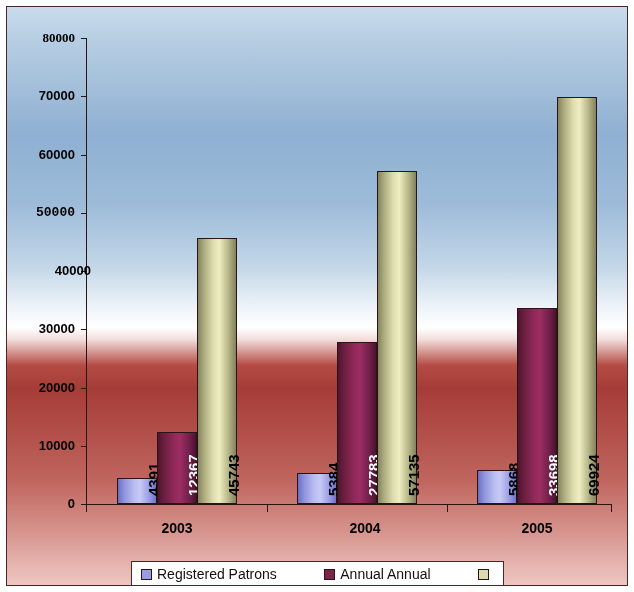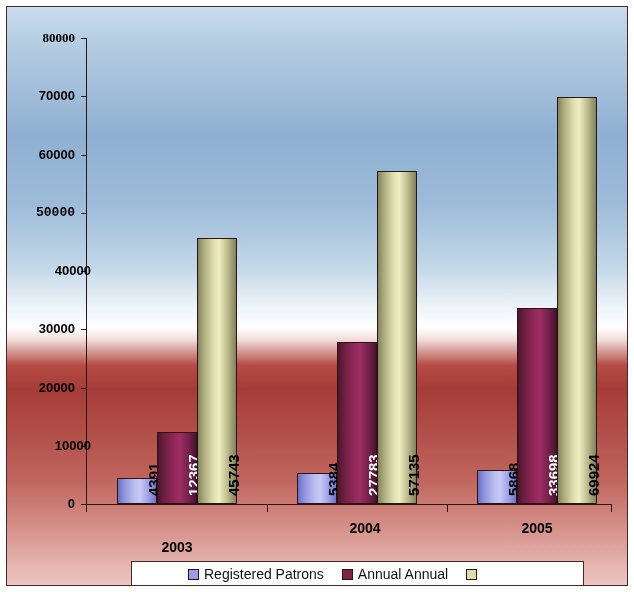--- a/index.html
+++ b/index.html
@@ -126,30 +126,29 @@
     transform: rotate(-90deg);
     letter-spacing: 0px;
   }
   .bar-value.dark { color: #000000; }
   .bar-value.light { color: #ffffff; }
   
   #legend {
     position: absolute;
     left: 124px;
     top: 554px;
-    width: 453px;
+    width: 373px;
     height: 26px;
     box-sizing: border-box;
     background: #ffffff;
     border: 1px solid #4a2626;
     display: flex;
     align-items: center;
-    justify-content: flex-start;
+    justify-content: space-between;
     gap: 0px;
-    padding-left: 47px;
   }
   .legend-item {
     display: flex;
     align-items: center;
     margin: 0 9px;
   }
   .legend-swatch {
     width: 11px;
     height: 11px;
     box-sizing: border-box;
@@ -169,21 +168,21 @@
 <div id="chart-root">
   <div id="plot-frame">
 
     <div id="y-axis-line"></div>
     <div id="x-axis-line"></div>
 
     <div id="y-ticks">
         <div class="y-tick" style="top: 497px;"></div>
         <div class="y-tick-label" style="top: 490px; left: 0px; width: 68px;">0</div>
         <div class="y-tick" style="top: 438.75px;"></div>
-        <div class="y-tick-label" style="top: 431.75px; left: 16px; width: 68px;">10000</div>
+        <div class="y-tick-label" style="top: 431.75px; left: 0px; width: 68px;">10000</div>
         <div class="y-tick" style="top: 380.5px;"></div>
         <div class="y-tick-label" style="top: 373.5px; left: 0px; width: 68px;">20000</div>
         <div class="y-tick" style="top: 322.25px;"></div>
         <div class="y-tick-label" style="top: 315.25px; left: 0px; width: 68px;">30000</div>
         <div class="y-tick" style="top: 264px;"></div>
         <div class="y-tick-label" style="top: 257px; left: 0px; width: 68px; margin-left: 16px;">40000</div>
         <div class="y-tick" style="top: 205.75px;"></div>
         <div class="y-tick-label" style="top: 198.75px; left: 0px; width: 68px; font-family: Liberation Mono, monospace;">50000</div>
         <div class="y-tick" style="top: 147.5px;"></div>
         <div class="y-tick-label" style="top: 140.5px; left: 0px; width: 68px;">60000</div>
@@ -212,21 +211,21 @@
         <div class="bar series2" title="Annual Circulation 2004: 57135" style="left: 370px; width: 40px; height: 333px; top: 164px;"></div>
         <div class="bar-value dark" style="left: 398px; top: 489px;">57135</div>
         <div class="bar series0" title="Registered Patrons 2005: 5868" style="left: 470px; width: 40px; height: 34px; top: 463px;"></div>
         <div class="bar-value dark" style="left: 498px; top: 489px;">5868</div>
         <div class="bar series1" title="Annual Visits 2005: 33698" style="left: 510px; width: 40px; height: 196px; top: 301px;"></div>
         <div class="bar-value light" style="left: 538px; top: 489px;">33698</div>
         <div class="bar series2" title="Annual Circulation 2005: 69924" style="left: 550px; width: 40px; height: 407px; top: 90px;"></div>
         <div class="bar-value dark" style="left: 578px; top: 489px;">69924</div>
       </div>
     <div id="x-labels">
-        <div class="x-cat-label" style="left: 130px; width: 80px; margin-top: 19px;">2003</div>
+        <div class="x-cat-label" style="left: 130px; width: 80px;">2003</div>
         <div class="x-cat-label" style="left: 318px; width: 80px;">2004</div>
         <div class="x-cat-label" style="left: 490px; width: 80px;">2005</div>
       </div>
 
     <div id="legend">
         <div class="legend-item">
           <span class="legend-swatch" style="background: rgb(154, 157, 230);"></span>
           <span class="legend-label">Registered Patrons</span>
         </div>
         <div class="legend-item">

